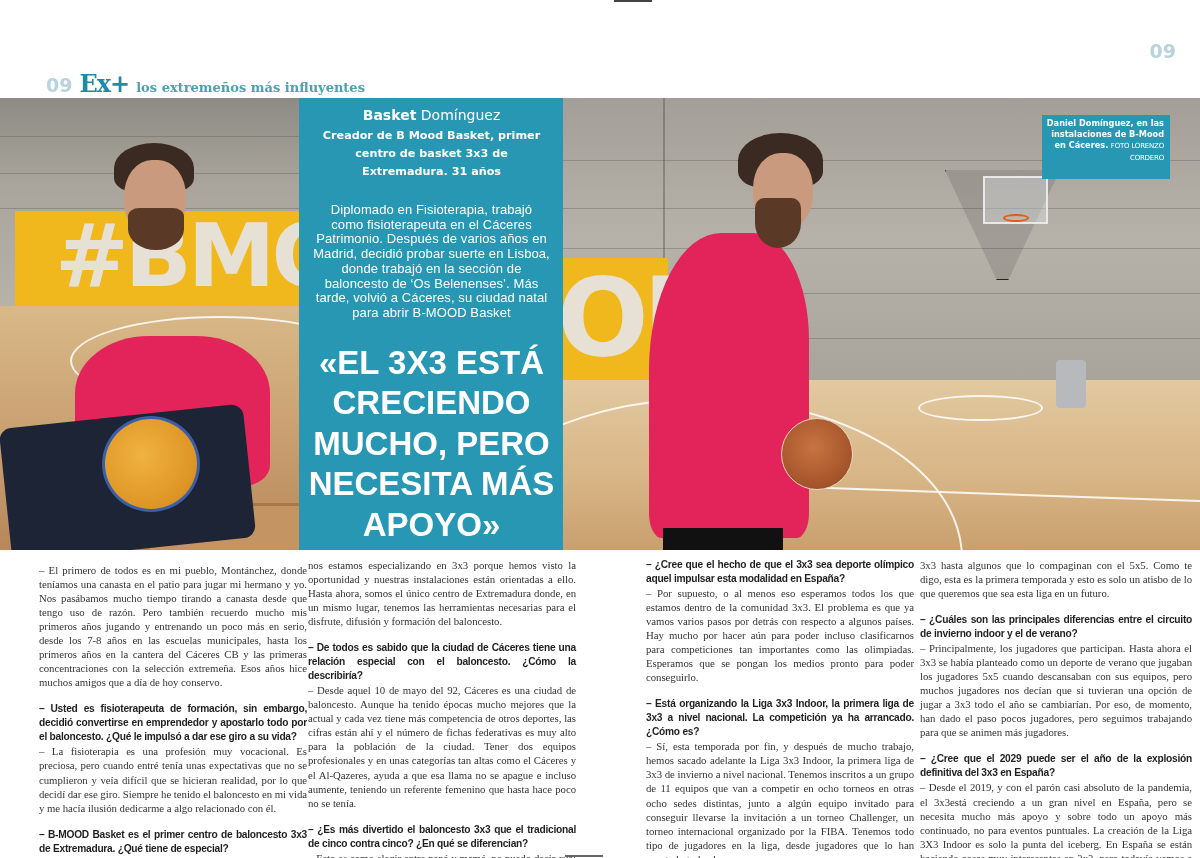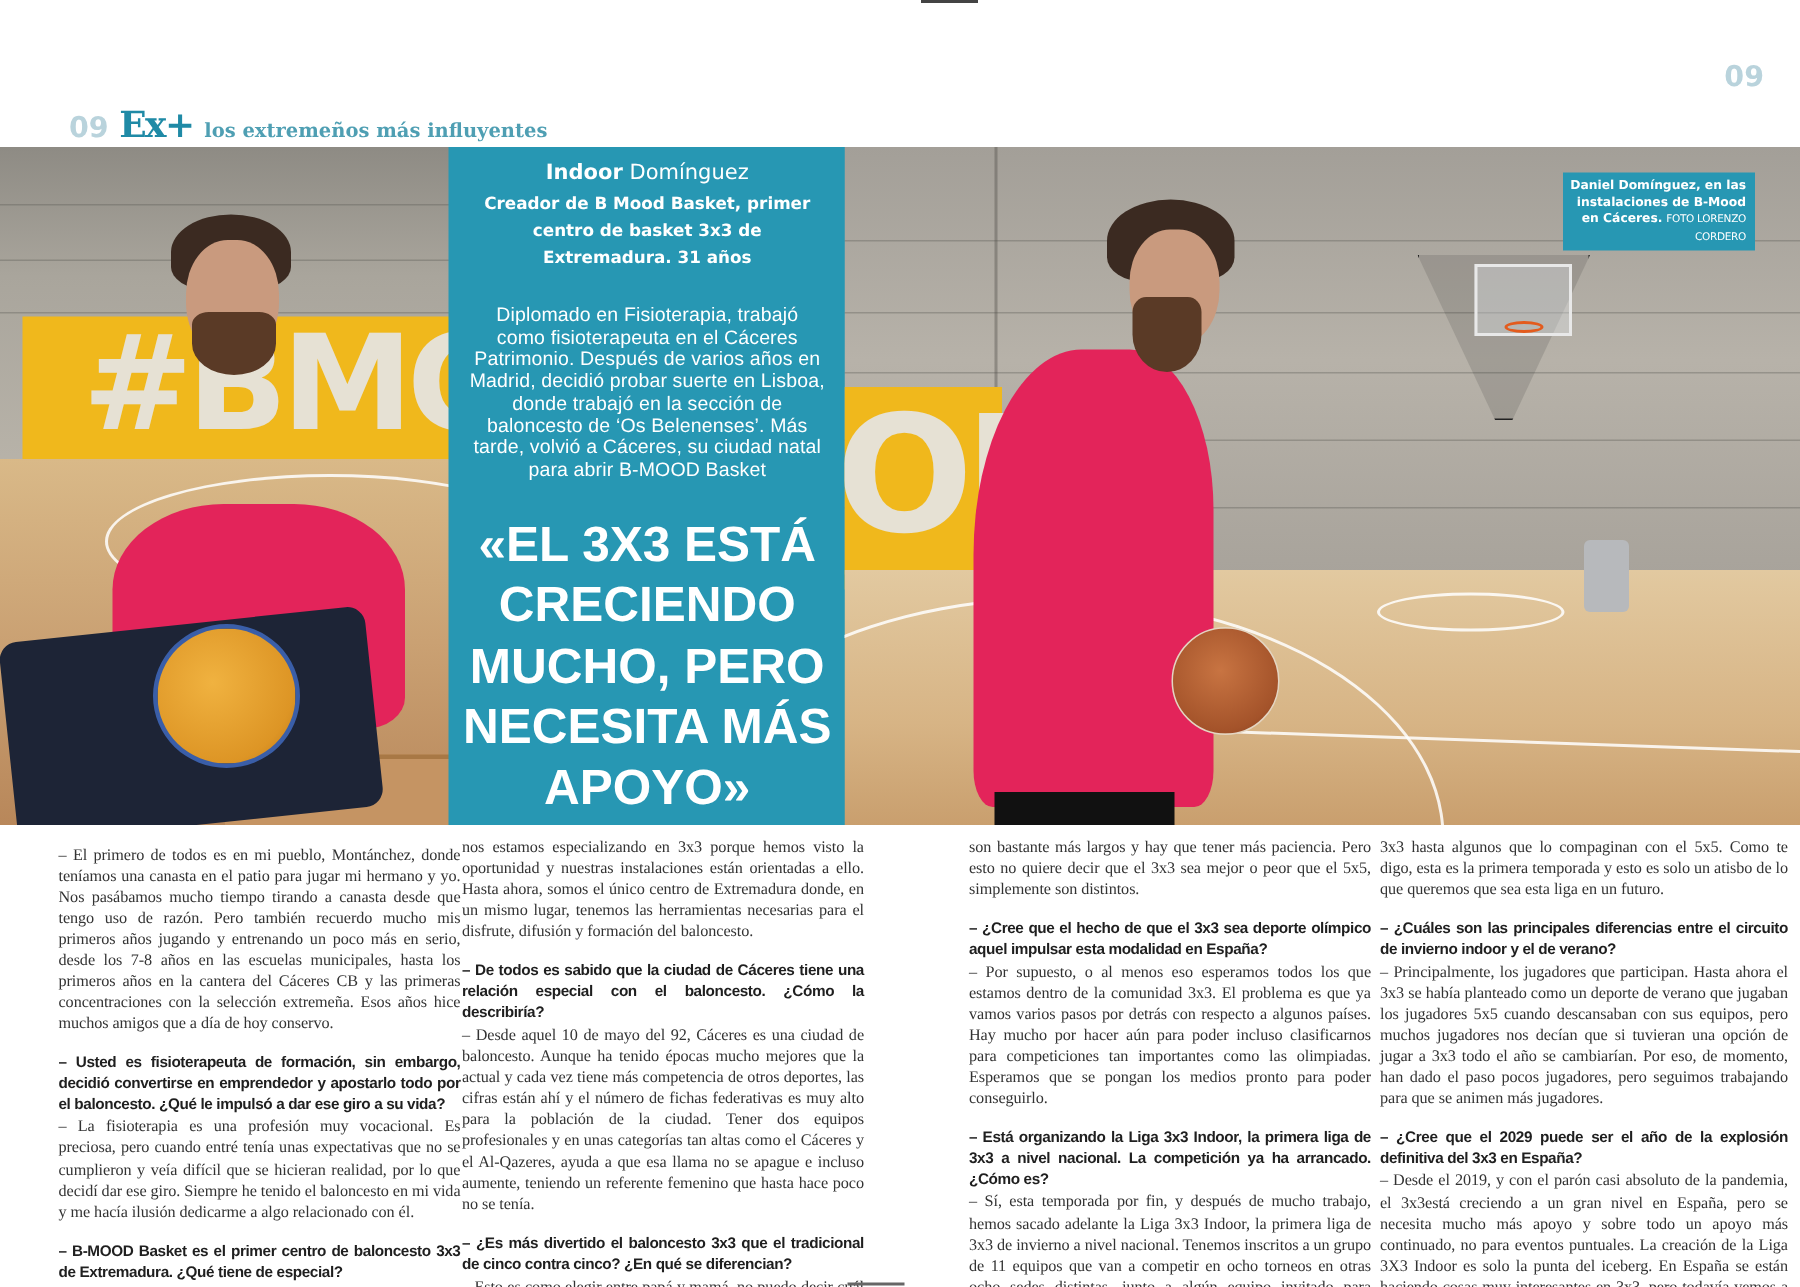--- a/index.html
+++ b/index.html
@@ -42,21 +42,21 @@
 
   
   .panel { position: absolute; left: 299px; top: 98px; width: 265px; height: 452px; background: #2797b3; color: #ffffff; text-align: center; font-family: "DejaVu Sans", sans-serif; }
   .panel .name { margin-top: 9px; font-size: 14px; }
   .panel .name .first { font-weight: bold; }
   .panel .name .last { font-weight: normal; }
   .panel .role { margin: 4px 14px 0; font-size: 11.2px; font-weight: bold; line-height: 18px; }
   .panel .bio { margin: 22px 14px 0; font-size: 11.6px; line-height: 14.7px; font-weight: normal; font-family: "Liberation Sans", sans-serif; letter-spacing: 0.1px; font-size: 13px; }
   .panel .quote { margin: 22px 6px 0; font-family: "Liberation Sans", sans-serif; font-weight: bold; font-size: 33px; line-height: 40.5px; letter-spacing: 0px; }
 
-  .caption { position: absolute; right: 30px; top: 115px; width: 128px; background: #2797b3; color: #fff; font-family: "DejaVu Sans", sans-serif; font-size: 8.2px; line-height: 11px; padding: 3px 6px 3px 4px; text-align: right; }
+  .caption { position: absolute; right: 30px; top: 115px; width: 128px; background: #2797b3; color: #fff; font-family: "DejaVu Sans", sans-serif; font-size: 8.2px; line-height: 11px; padding: 3px 6px 15px 4px; text-align: right; }
   .caption .credit { font-size: 7px; font-weight: normal; letter-spacing: -0.2px; }
   .caption .main { font-weight: bold; }
 
   
   .col { position: absolute; top: 563px; width: 268px; font-size: 10.8px; line-height: 14.05px; text-align: justify; color: #333; }
   .col1 { left: 39px; }
   .col2 { left: 308px; top: 558px; }
   .col3 { left: 646px; top: 558px; }
   .col4 { left: 920px; top: 558px; width: 272px; }
   .q { font-family: "Liberation Sans", sans-serif; font-weight: bold; font-size: 10.2px; line-height: 14px; color: #1f1f1f; letter-spacing: -0.25px; }
@@ -90,21 +90,21 @@
   <div class="person-shirt" style="left:75px;top:238px;width:195px;height:150px;"></div>
   <div class="person-jeans" style="left:5px;top:318px;width:245px;height:134px;transform:rotate(-6deg);"></div>
   <div class="person-hair" style="left:114px;top:45px;width:80px;height:50px;"></div>
   <div class="person-head" style="left:124px;top:62px;width:62px;height:80px;"></div>
   <div class="person-beard" style="left:128px;top:110px;width:56px;height:42px;"></div>
   <div class="ball" style="left:102px;top:318px;width:98px;height:96px;background:radial-gradient(circle at 40% 40%, #f0b240 0%, #dd9525 70%, #b97419 100%);border:3px solid #3a5ea8;"></div>
 </div>
 
 <div class="panel">
   <div class="name">
-    <span class="first">Indoor</span>
+    <span class="first">Basket</span>
     <span class="last">Domínguez</span>
   </div>
   <div class="role">Creador de B Mood Basket, primer centro de basket 3x3 de Extremadura. 31 años</div>
   <div class="bio">Diplomado en Fisioterapia, trabajó como fisioterapeuta en el Cáceres Patrimonio. Después de varios años en Madrid, decidió probar suerte en Lisboa, donde trabajó en la sección de baloncesto de ‘Os Belenenses’. Más tarde, volvió a Cáceres, su ciudad natal para abrir B-MOOD Basket</div>
   <div class="quote">«EL 3X3 ESTÁ CRECIENDO MUCHO, PERO NECESITA MÁS APOYO»</div>
 </div>
 
 <div class="photo photo-right">
   <div class="wall" style="left:0;top:0;width:637px;height:285px;background:linear-gradient(180deg,#a39f98 0%,#b7b2a9 50%,#a8a39b 100%);"></div>
   <div class="wall-lines" style="top:62px;"></div>
@@ -146,21 +146,20 @@
 
 <div class="col col2">
   <div class="a">nos estamos especializando en 3x3 porque hemos visto la oportunidad y nuestras instalaciones están orientadas a ello. Hasta ahora, somos el único centro de Extremadura donde, en un mismo lugar, tenemos las herramientas necesarias para el disfrute, difusión y formación del baloncesto.</div>
   <div class="q">– De todos es sabido que la ciudad de Cáceres tiene una relación especial con el baloncesto. ¿Cómo la describiría?</div>
   <div class="a">– Desde aquel 10 de mayo del 92, Cáceres es una ciudad de baloncesto. Aunque ha tenido épocas mucho mejores que la actual y cada vez tiene más competencia de otros deportes, las cifras están ahí y el número de fichas federativas es muy alto para la población de la ciudad. Tener dos equipos profesionales y en unas categorías tan altas como el Cáceres y el Al-Qazeres, ayuda a que esa llama no se apague e incluso aumente, teniendo un referente femenino que hasta hace poco no se tenía.</div>
   <div class="q">– ¿Es más divertido el baloncesto 3x3 que el tradicional de cinco contra cinco? ¿En qué se diferencian?</div>
   <div class="a last">– Esto es como elegir entre papá y mamá, no puedo decir cuál de los dos es más divertido. Son distintos. El 3x3 es mucho más rápido, más técnico y más espectacular, los partidos no tienen casi descanso. Por su parte, el 5x5 es más pausado, los partidos</div>
 </div>
 
 <div class="col col3">
-  <div class="a">son bastante más largos y hay que tener más paciencia. Pero esto no quiere decir que el 3x3 sea mejor o peor que el 5x5, simplemente son distintos.</div>
   <div class="q">– ¿Cree que el hecho de que el 3x3 sea deporte olímpico aquel impulsar esta modalidad en España?</div>
   <div class="a">– Por supuesto, o al menos eso esperamos todos los que estamos dentro de la comunidad 3x3. El problema es que ya vamos varios pasos por detrás con respecto a algunos países. Hay mucho por hacer aún para poder incluso clasificarnos para competiciones tan importantes como las olimpiadas. Esperamos que se pongan los medios pronto para poder conseguirlo.</div>
   <div class="q">– Está organizando la Liga 3x3 Indoor, la primera liga de 3x3 a nivel nacional. La competición ya ha arrancado. ¿Cómo es?</div>
   <div class="a last">– Sí, esta temporada por fin, y después de mucho trabajo, hemos sacado adelante la Liga 3x3 Indoor, la primera liga de 3x3 de invierno a nivel nacional. Tenemos inscritos a un grupo de 11 equipos que van a competir en ocho torneos en otras ocho sedes distintas, junto a algún equipo invitado para conseguir llevarse la invitación a un torneo Challenger, un torneo internacional organizado por la FIBA. Tenemos todo tipo de jugadores en la liga, desde jugadores que lo han apostado todo al</div>
 </div>
 
 <div class="col col4">
   <div class="a">3x3 hasta algunos que lo compaginan con el 5x5. Como te digo, esta es la primera temporada y esto es solo un atisbo de lo que queremos que sea esta liga en un futuro.</div>
   <div class="q">– ¿Cuáles son las principales diferencias entre el circuito de invierno indoor y el de verano?</div>
   <div class="a">– Principalmente, los jugadores que participan. Hasta ahora el 3x3 se había planteado como un deporte de verano que jugaban los jugadores 5x5 cuando descansaban con sus equipos, pero muchos jugadores nos decían que si tuvieran una opción de jugar a 3x3 todo el año se cambiarían. Por eso, de momento, han dado el paso pocos jugadores, pero seguimos trabajando para que se animen más jugadores.</div>

